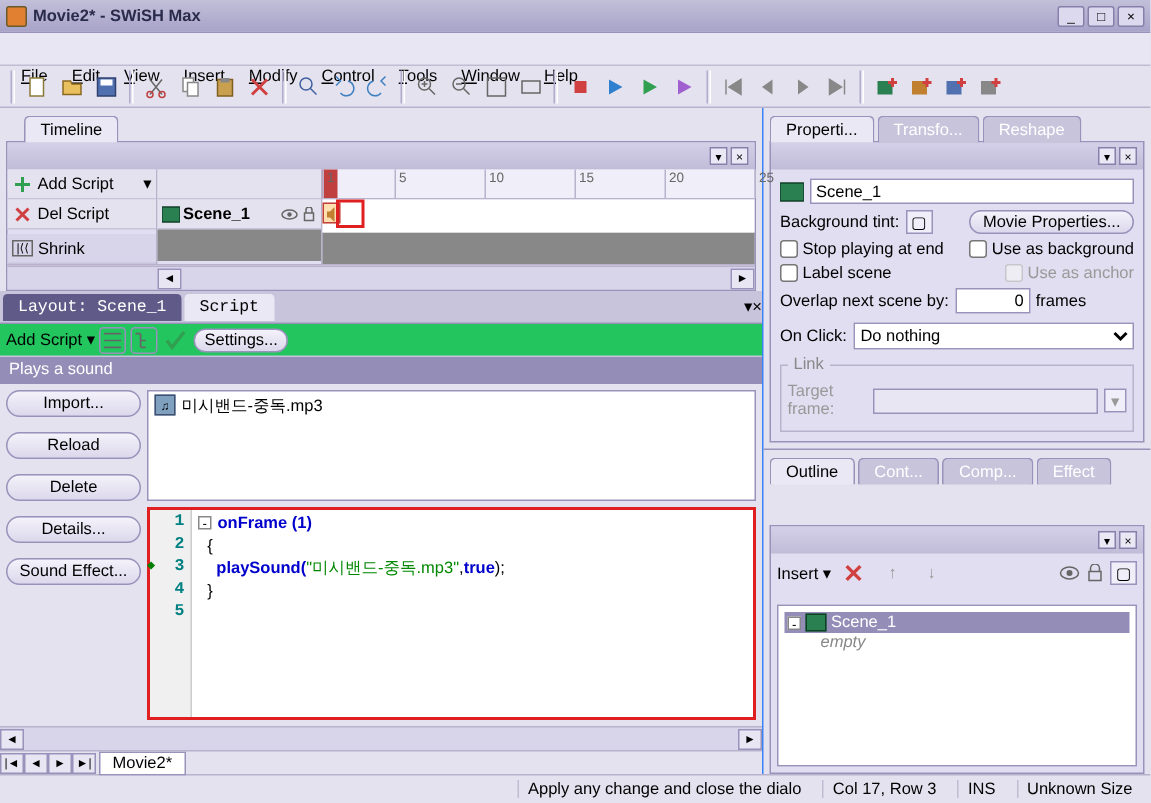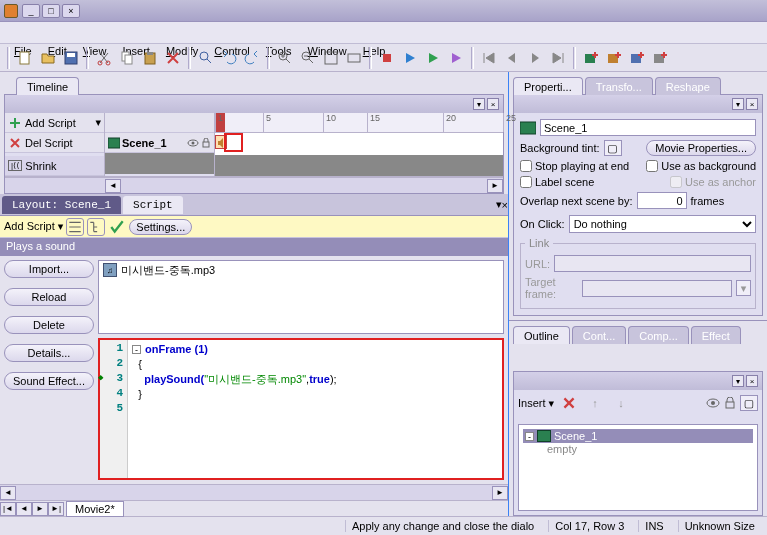--- a/index.html
+++ b/index.html
@@ -38,21 +38,21 @@
 .tl-frames { flex: 1; background: #fff; position: relative; }
 .tl-frames .framecell { position: absolute; top: 2px; left: 0; width: 12px; height: 14px; border: 1px solid #c04040; background: #ffe0b0; }
 .tl-frames .redbox { position: absolute; top: 0; left: 9px; width: 19px; height: 19px; border: 2px solid #e02020; }
 .tl-gray { height: 21px; background: #888; }
 .tl-scroll { height: 16px; background: #d8d4ea; border-top: 1px solid #b8b2cc; display: flex; align-items: center; }
 .tl-scroll .arrow { width: 16px; height: 14px; background: #e8e6f2; border: 1px solid #9992bb; display: inline-flex; align-items: center; justify-content: center; font-size: 8px; cursor: pointer; }
 .layout-panel { flex: 1; display: flex; flex-direction: column; }
 .lp-head { height: 22px; display: flex; align-items: center; background: #c8c4dc; border-bottom: 1px solid #9992bb; padding-left: 2px; }
 .lp-head .lptab { padding: 3px 10px; background: #605a88; color: #fff; font-family: 'Courier New', monospace; font-size: 11px; border-radius: 3px 3px 0 0; margin-right: 2px; cursor: pointer; }
 .lp-head .lptab.active { background: #eae8f4; color: #000; }
-.lp-toolbar { height: 22px; display: flex; align-items: center; padding: 0 4px; gap: 3px; border-bottom: 1px solid #c8c4dc; background: #fef9c3; }
+.lp-toolbar { height: 22px; display: flex; align-items: center; padding: 0 4px; gap: 3px; border-bottom: 1px solid #c8c4dc; background: #22c55e; }
 .lp-btn { padding: 1px 6px; border: 1px solid #9992bb; background: linear-gradient(#f4f2fa,#dcd8ec); border-radius: 10px; cursor: pointer; font-size: 11px; }
 .lp-desc { height: 18px; background: #948db8; color: #fff; padding: 2px 6px; font-size: 11px; }
 .lp-body { flex: 1; display: flex; background: #e4e2ee; }
 .lp-sidebtns { width: 98px; padding: 4px; display: flex; flex-direction: column; gap: 10px; }
 .lp-sidebtns .sb { padding: 2px 6px; border: 1px solid #9992bb; background: linear-gradient(#f4f2fa,#dcd8ec); border-radius: 10px; cursor: pointer; text-align: center; }
 .lp-content { flex: 1; display: flex; flex-direction: column; padding: 4px 4px 4px 0; }
 .audio-box { height: 74px; background: #fff; border: 1px solid #9992bb; padding: 2px 4px; display: flex; align-items: flex-start; gap: 4px; }
 .audio-box .aico { width: 14px; height: 14px; background: #80a0c0; border: 1px solid #405070; display: inline-flex; align-items: center; justify-content: center; font-size: 8px; }
 .code-box { flex: 1; background: #fff; border: 2px solid #e02020; margin-top: 4px; display: flex; position: relative; }
 .code-gutter { width: 28px; background: #f0f0f0; border-right: 1px solid #ccc; padding-top: 2px; }
@@ -74,32 +74,33 @@
 .prop-row input[type=text].num { width: 50px; flex: none; text-align: right; }
 .prop-row select { flex: 1; border: 1px solid #9992bb; background: #fff; height: 18px; }
 .prop-row .pbtn { padding: 1px 8px; border: 1px solid #9992bb; background: linear-gradient(#f4f2fa,#dcd8ec); border-radius: 10px; cursor: pointer; }
 .prop-row .sqbtn { width: 18px; height: 16px; border: 1px solid #9992bb; background: #f0eef8; cursor: pointer; display: inline-flex; align-items: center; justify-content: center; }
 .outline-panel { flex: 1; border-top: 1px solid #9992bb; display: flex; flex-direction: column; gap: 28px; }
 .outline-body { flex: 1; background: #fff; margin: 4px; border: 1px solid #9992bb; padding: 4px; }
 .outline-item { display: flex; align-items: center; gap: 3px; padding: 1px 2px; }
 .outline-item.sel { background: #948db8; color: #fff; }
 .outline-item .fold { width: 9px; height: 9px; border: 1px solid #888; text-align: center; line-height: 8px; font-size: 9px; background: #fff; color: #000; }
 .outline-item .sico { width: 14px; height: 12px; background: #2a8050; border: 1px solid #104028; }
-.outline-empty { color: #888; padding-left: 24px; }
+.outline-empty { font-style: italic; color: #888; padding-left: 24px; }
 .statusbar { height: 18px; background: #e4e2ee; border-top: 1px solid #b8b2cc; display: flex; align-items: center; padding: 0 6px; gap: 8px; }
 .statusbar .scell { border-left: 1px solid #c0bcd4; padding: 0 6px; }
 input[type=checkbox] { width: 12px; height: 12px; }
 fieldset { border: 1px solid #b8b2cc; padding: 6px 4px 4px 4px; }
 legend { color: #888; padding: 0 4px; font-size: 11px; }
 </style>
 </head>
 <body>
 
 <div class="titlebar">
   <span class="tico"></span>
+  <span class="ttl">Movie2* - SWiSH Max</span>
   <div class="winbtns">
     <span>_</span>
     <span>□</span>
     <span>×</span>
   </div>
 </div>
 
 <div class="menubar">
   <span><u>F</u>ile</span>
   <span><u>E</u>dit</span>
@@ -315,21 +316,21 @@
             </span>
           </div>
           <div class="tl-gray"></div>
         </div>
         <div class="tl-center">
           <div class="tl-ruler">
             <span class="marker"></span>
             <span class="tick" style="left:0">1</span>
             <span class="tick" style="left:48px">5</span>
             <span class="tick" style="left:108px">10</span>
-            <span class="tick" style="left:152px">15</span>
+            <span class="tick" style="left:168px">15</span>
             <span class="tick" style="left:228px">20</span>
             <span class="tick" style="left:288px">25</span>
           </div>
           <div class="tl-frames">
             <div class="framecell"><svg width="10" height="12" style="margin:1px">
                   <path d="M1 4h2l3-3v10l-3-3H1z" fill="#c08030"></path>
                 </svg></div>
             <div class="redbox"></div>
           </div>
           <div class="tl-gray"></div>
@@ -468,24 +469,20 @@
           <span>Overlap next scene by:</span>
           <input type="text" class="num" value="0" style="">
           <span>frames</span>
         </div>
         <div class="prop-row" style="margin-top:6px">
           <span>On Click:</span>
           <select><option>Do nothing</option></select>
         </div>
         <fieldset style="margin-top:4px">
           <legend>Link</legend>
-          <div class="prop-row" style="color:#999">
-              <span>URL:</span>
-              <input type="text" disabled="" style="background: rgb(232, 230, 242);">
-            </div>
           <div class="prop-row" style="color:#999">
               <span>Target frame:</span>
               <input type="text" disabled="" style="background: rgb(232, 230, 242); flex: 1 1 0%;">
               <span class="sqbtn">▾</span>
             </div>
         </fieldset>
       </div>
     </div>
 
     <div class="outline-panel">

